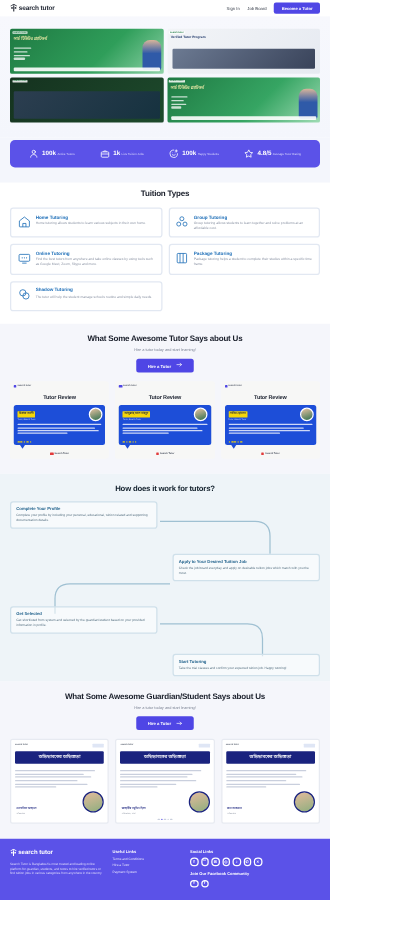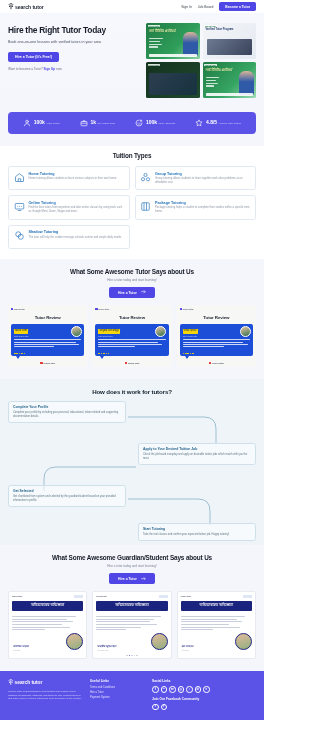--- a/index.html
+++ b/index.html
@@ -192,28 +192,20 @@
       <span class="logo-text">search tutor</span>
     </div>
     <div class="nav">
       <span class="nav-link">Sign In</span>
       <span class="nav-link">Job Board</span>
       <button class="btn-primary">Become a Tutor</button>
     </div>
   </div>
 
   <div class="hero">
-    <div class="hero-left">
-      <div class="hero-title">Hire the Right Tutor Today</div>
-      <div class="hero-sub">Book one-on-one lessons with verified tutors in your area</div>
-      <button class="hero-cta">Hire a Tutor (It's Free!)</button>
-      <div class="hero-note">
-        <span>Want to become a Tutor? </span><b>Sign Up</b><span> now</span>
-      </div>
-    </div>
     <div class="hero-right">
       <div class="promo promo-a">
         <span class="promo-tag">search tutor</span>
         <div class="promo-head">সার্চ টিউটর প্ল্যাটফর্ম</div>
         <div class="promo-lines">
             <i style="width:14px"></i>
             <i style="width:11px"></i>
             <i style="width:13px"></i>
             <i style="width:9px"></i>
           </div>

